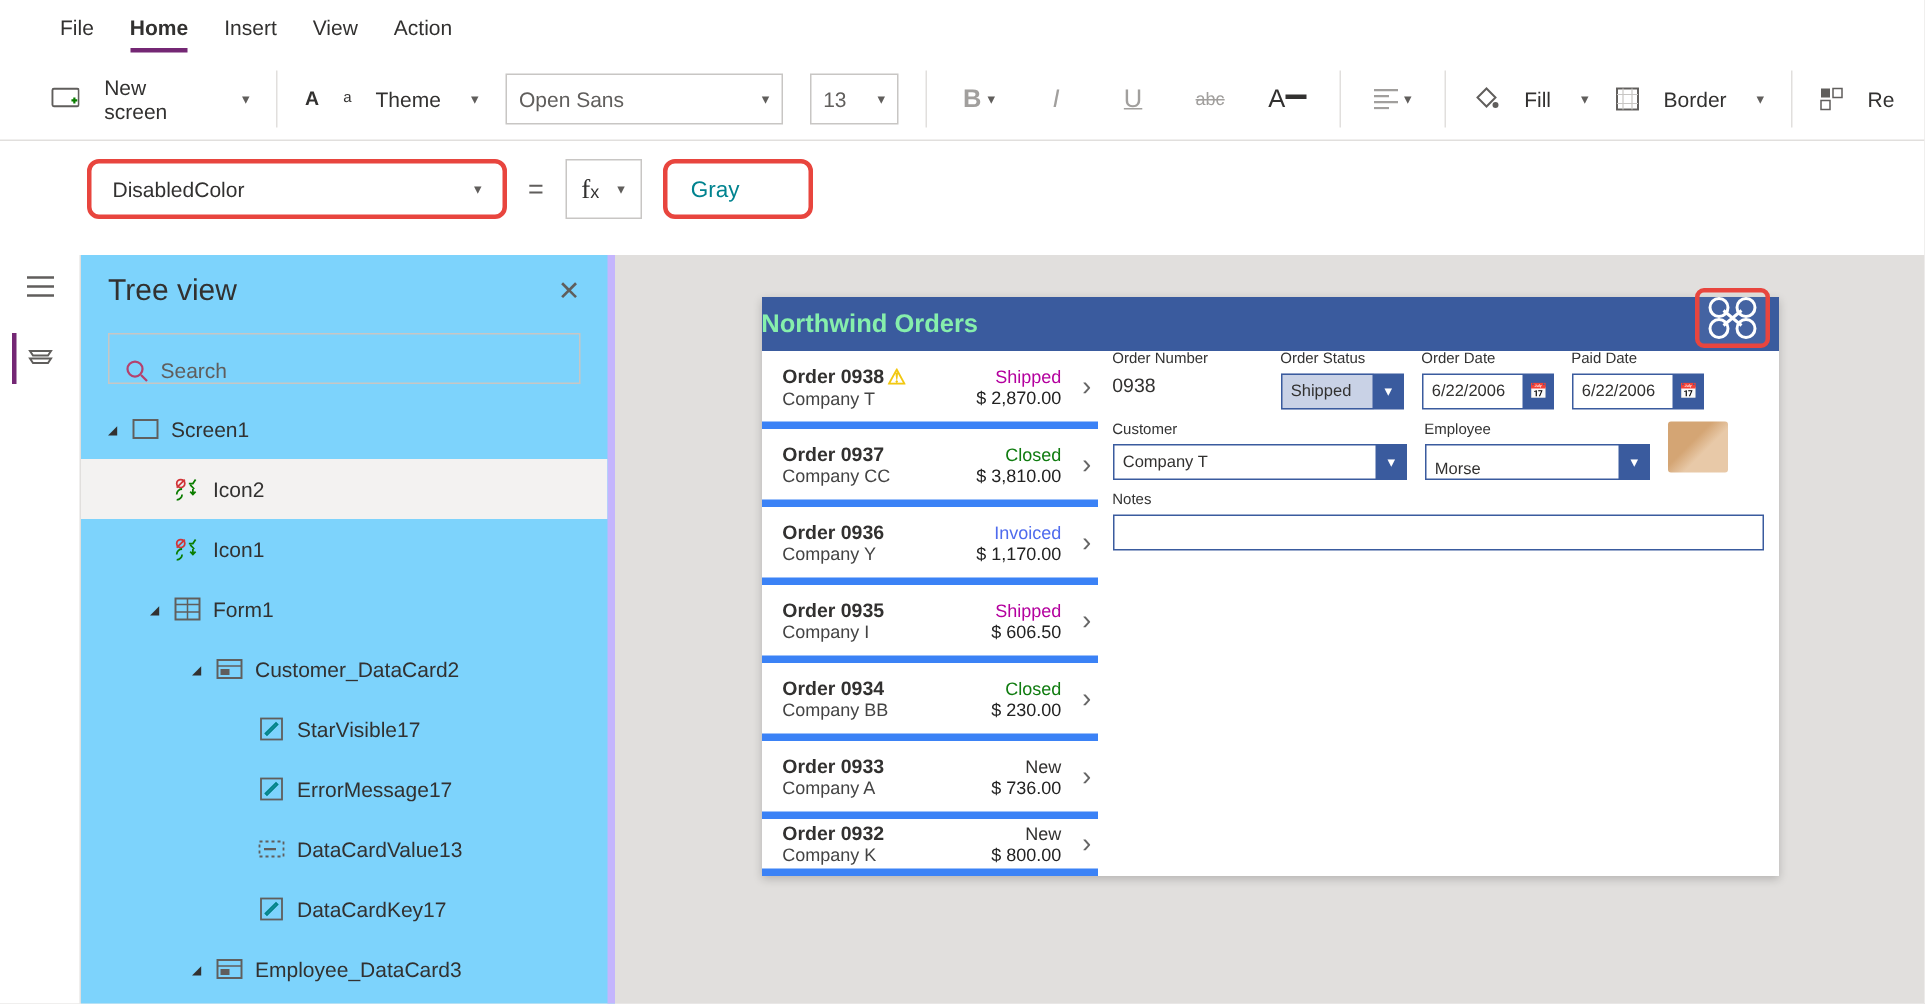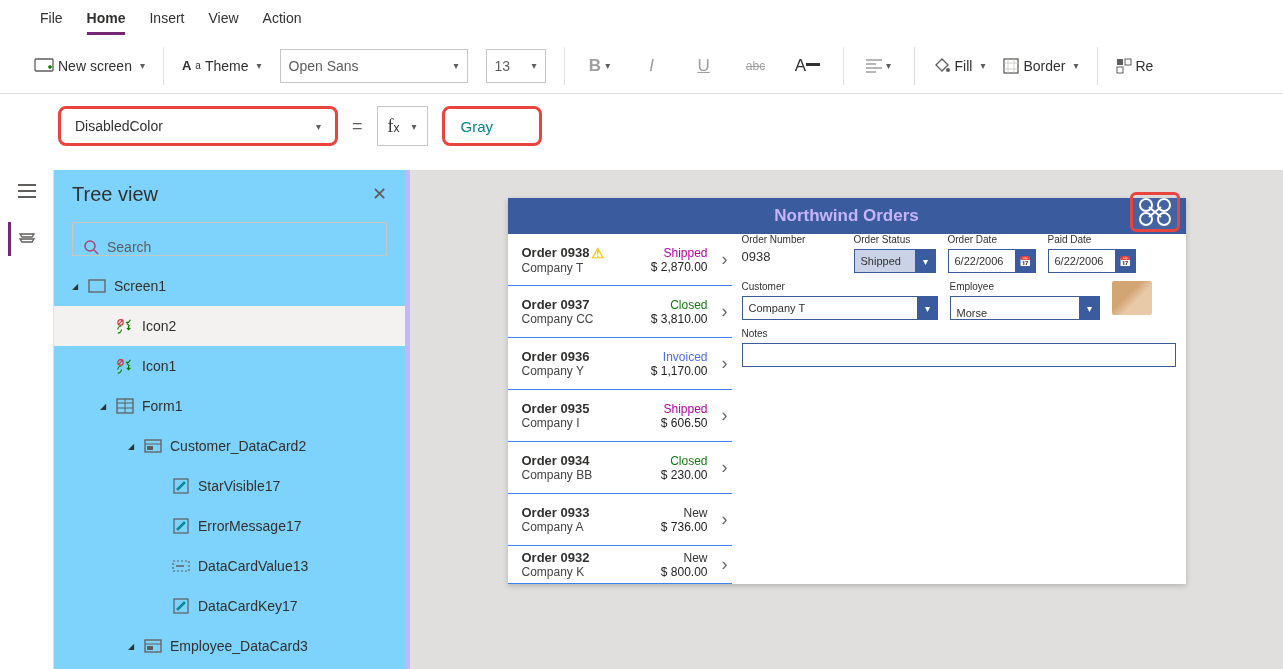--- a/index.html
+++ b/index.html
@@ -5,21 +5,21 @@
 * { box-sizing: border-box; margin: 0; padding: 0; font-family: "Segoe UI", sans-serif; }
 body { width: 1283px; height: 669px; overflow: hidden; background: #fff; color: #323130; font-size: 14px; }
 
 
 .menubar { display: flex; gap: 24px; padding: 6px 30px 0 40px; height: 38px; align-items: flex-start; }
 .menubar div { padding: 4px 0 6px 0; cursor: pointer; }
 .menubar .active { font-weight: 600; border-bottom: 3px solid #742774; }
 
 
 .toolbar { display: flex; align-items: center; padding: 8px 20px 8px 34px; height: 56px; gap: 18px; border-bottom: 1px solid #e1dfdd; }
-.tool-btn { display: flex; align-items: center; gap: 4px; cursor: pointer; }
+.tool-btn { display: flex; align-items: center; gap: 16px; cursor: pointer; }
 .sep { width: 1px; height: 38px; background: #e1dfdd; }
 .dropdown-box { height: 34px; border: 1px solid #c8c6c4; display: flex; align-items: center; padding: 0 8px; justify-content: space-between; color: #605e5c; }
 .font-box { width: 188px; }
 .size-box { width: 60px; }
 .icon-btn { width: 34px; height: 34px; display: flex; align-items: center; justify-content: center; color: #a19f9d; cursor: pointer; font-size: 17px; }
 .tool-label { font-size: 14px; }
 .chev { font-size: 10px; color: #605e5c; margin-left: 4px; }
 
 
 .formula-row { display: flex; align-items: center; padding: 12px 20px 24px 30px; gap: 14px; margin-left: 28px; }
@@ -44,27 +44,27 @@
 .tree-body::-webkit-scrollbar { width:8px; }
 .tree-body::-webkit-scrollbar-thumb { background:#c8c6c4; border-radius:4px; }
 
 .tree-row { display:flex; align-items:center; height:40px; gap:8px; padding-right:10px; cursor:pointer; }
 .tree-row.selected { background:#f3f2f1; }
 .tree-caret { font-size:10px; color:#323130; width:10px; text-align:center; }
 .tree-icon { width:18px; display:flex; justify-content:center; color:#605e5c; }
 
 .canvas { flex:1; background:#e1dfdd; display:flex; justify-content:center; align-items:flex-start; padding-top:28px; position:relative; overflow:hidden; }
 .phone { width:678px; background:#fff; box-shadow:0 2px 6px rgba(0,0,0,.2); position:relative; }
-.phone-header { background:#3a5b9e; color:#c4b5fd; height:36px; display:flex; align-items:center; justify-content:center; font-weight:600; font-size:17px; position:relative; }
+.phone-header { background:#3a5b9e; color:#86efac; height:36px; display:flex; align-items:center; font-weight:600; font-size:17px; position:relative; }
 .phone-header-icon { position:absolute; right:6px; top:-6px; border:3px solid #e8453e; border-radius:6px; padding:2px 4px; background:rgba(255,255,255,.05); }
 .sync-icon svg { display:block; }
 
 .phone-body { display:flex; }
 .order-list { width:224px; }
-.order-item { border-bottom:1px solid #3b82f6; padding:8px 8px 8px 14px; display:flex; align-items:center; position:relative; height:52px; }
+.order-item { border-bottom:5px solid #3b82f6; padding:8px 8px 8px 14px; display:flex; align-items:center; position:relative; height:52px; }
 .order-left { flex:1; }
 .order-title { font-size:13px; font-weight:600; display:flex; align-items:center; gap:2px; }
 .order-sub { font-size:12px; color:#444; }
 .order-right { text-align:right; margin-right:16px; }
 .order-status { font-size:12px; }
 .order-amt { font-size:12px; color:#222; }
 .order-chev { position:absolute; right:4px; font-size:18px; color:#666; }
 
 .detail { flex:1; padding:0 10px 10px 10px; }
 .detail-row { display:flex; gap:12px; margin-bottom:8px; }

